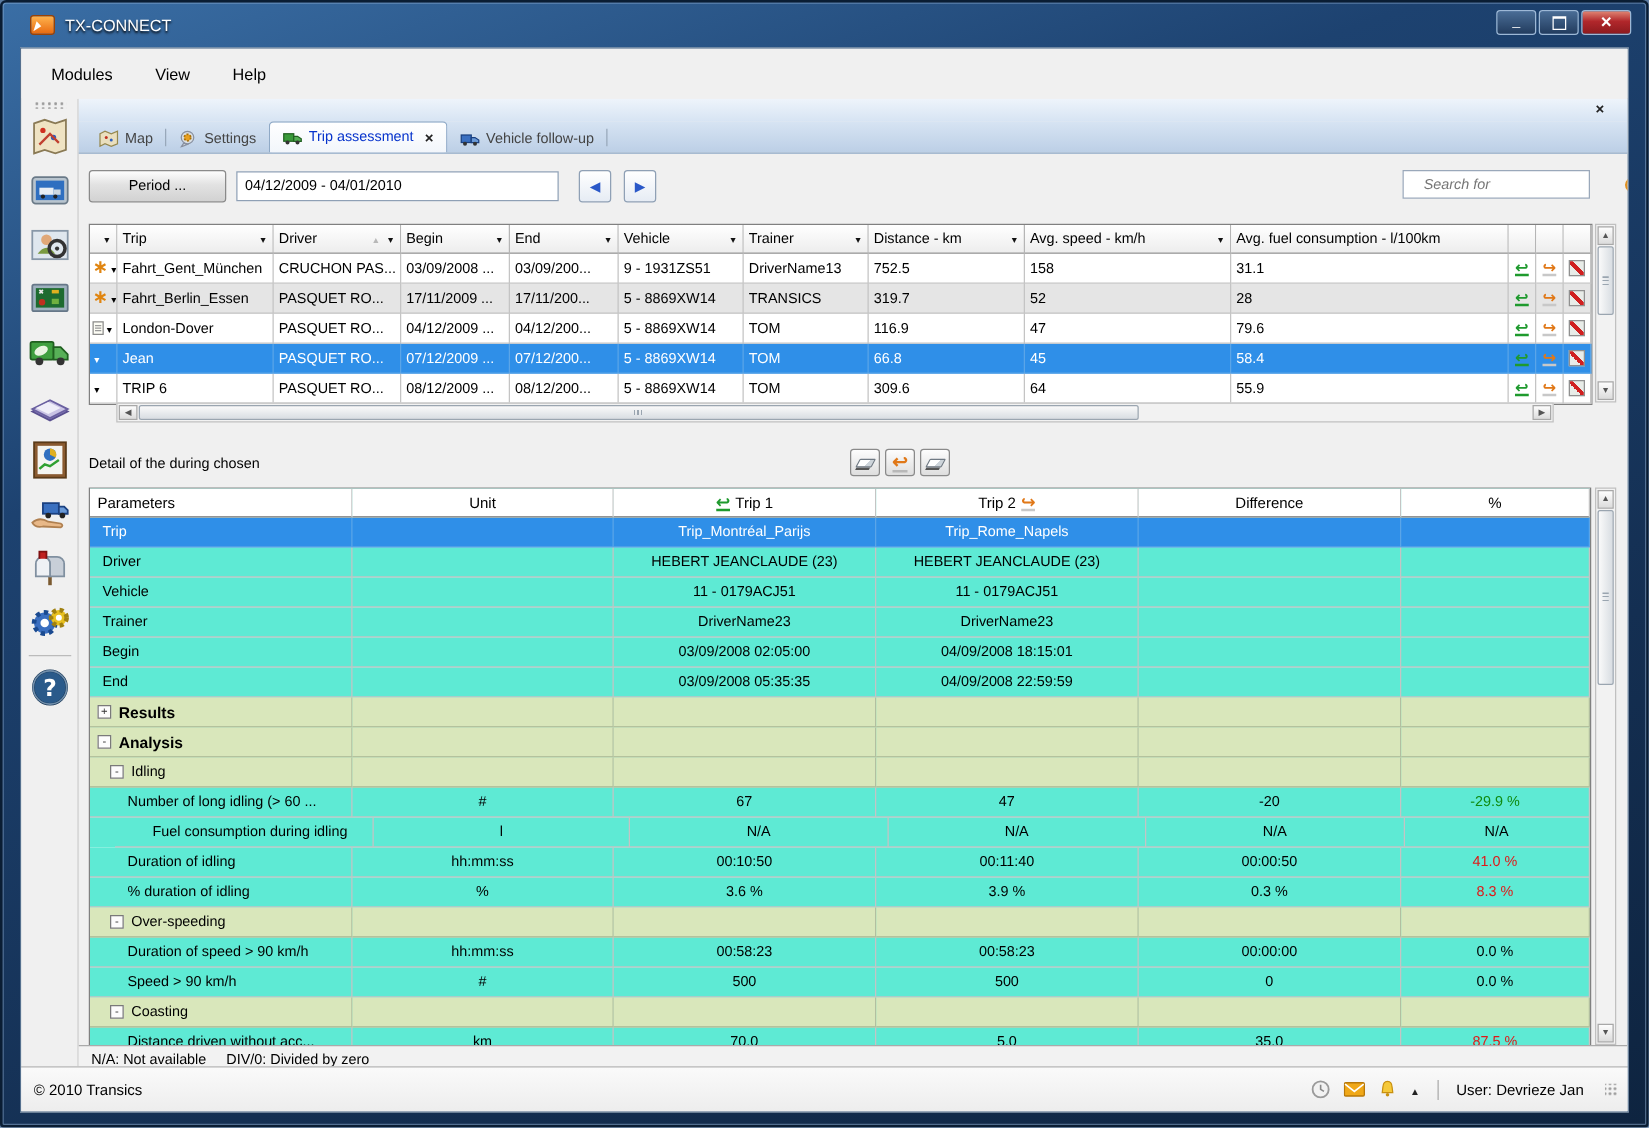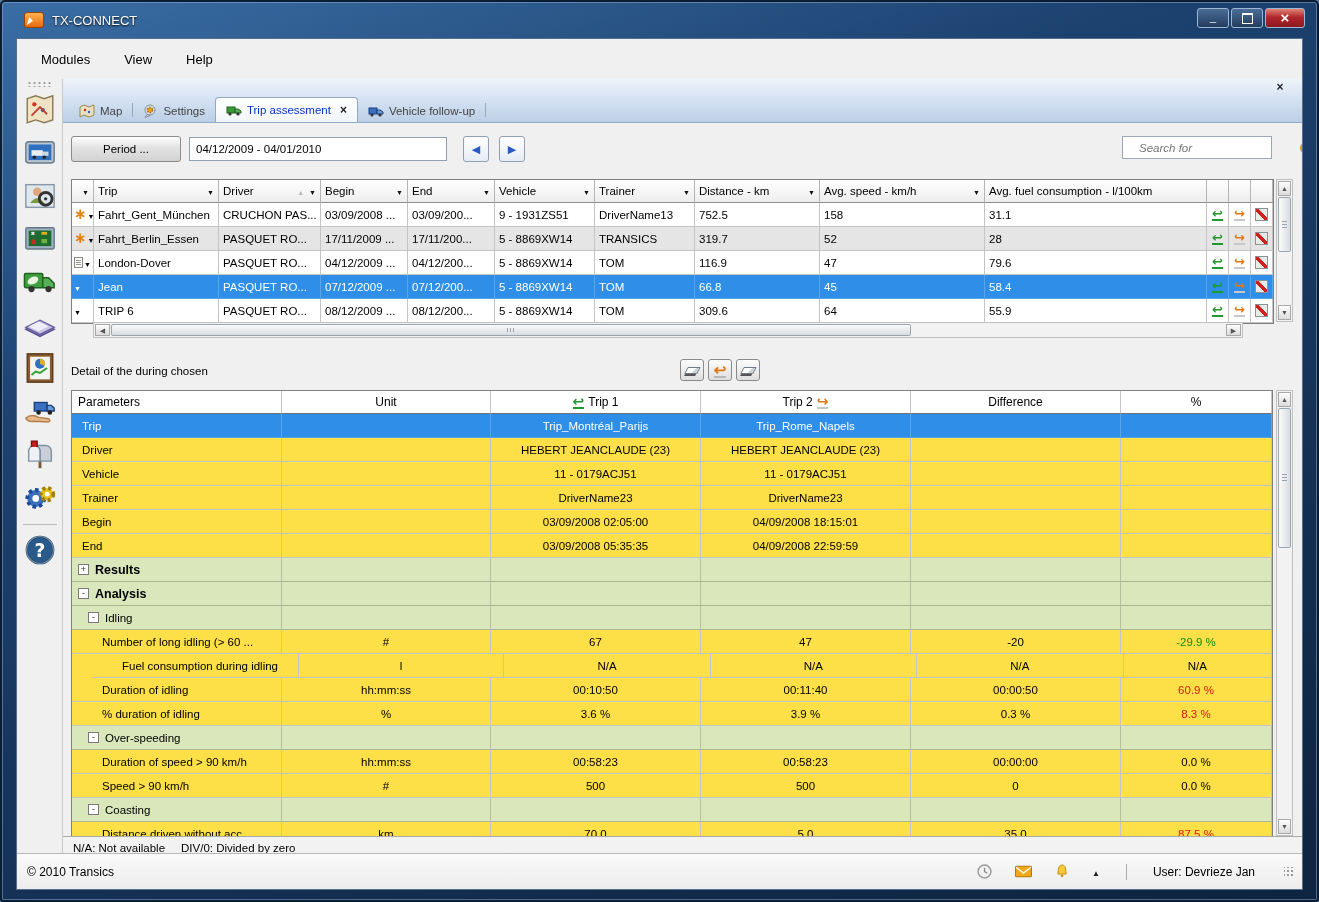--- a/index.html
+++ b/index.html
@@ -113,21 +113,21 @@
 
   
   .detail-band { position:absolute; left:0; right:0; top:272px; height:39px; }
   .detail-title { position:absolute; left:8px; top:14px; font-size:11.5px; }
   .dbtns { position:absolute; left:617px; top:8px; display:flex; gap:4px; }
   .dbtn { width:24px; height:22px; background:linear-gradient(#fdfdfd,#dedede); border:1px solid #8a8a8a; border-radius:3px; display:flex; align-items:center; justify-content:center; cursor:pointer; }
   .eraser { width:13px; height:7px; background:linear-gradient(120deg,#ffffff 60%,#cdd4da 60%); border:1px solid #707a84; transform:skewX(-28deg); border-radius:1px; box-shadow:0 3px 0 -1px #555; }
   .swap-arrow::before { content:"↩"; color:#e07818; font-weight:bold; font-size:15px; line-height:12px; border-bottom:2px solid #b8b8b8; display:inline-block; }
 
   .detail-table { position:absolute; left:8px; top:311px; width:1202px; border:1px solid #808080; background:#fff; }
-  .drow { display:flex; height:24px; background:#fde047; }
+  .drow { display:flex; height:24px; background:#5eead4; }
   .drow.dhead { height:23px; }
   .dcell { border-right:1px solid #c4c4c4; border-bottom:1px solid #c4c4c4; display:flex; align-items:center; overflow:hidden; white-space:nowrap; padding:0 6px; font-size:11.5px; }
   .dhcell { background:#fff; border-bottom:1px solid #707070; font-size:12px; }
   .dhcell.center { justify-content:center; gap:4px; }
   .arr-green.hdr::before, .arr-orange.hdr::before { font-size:14px; }
   .drow.selected { background:#2f8fe8; color:#fff; }
   .drow.selected .dcell { border-color:#5aa5e8; }
   .dcell.center { justify-content:center; }
   .plabel { padding-left:10px; }
   .plabel.indent { padding-left:30px; }
@@ -138,21 +138,21 @@
   .gtext.b { font-weight:bold; font-size:12.5px; }
   .expand { width:11px; height:11px; border:1px solid #7a7a7a; background:#fcfcfc; font-size:9px; line-height:9px; text-align:center; color:#333; cursor:pointer; flex:none; }
   .dbody { height:423px; overflow:hidden; }
   .pct-red { color:#e01818; }
   .pct-green { color:#108a10; }
 
   .legendbar { position:absolute; left:0; right:0; top:757px; height:22px; background:#f2f2f2; border-top:1px solid #aaa; display:flex; align-items:center; gap:16px; padding-left:10px; font-size:11.5px; }
 
   
   .statusbar { height:36px; background:linear-gradient(#fafafa,#ededed); border-top:1px solid #b8b8b8; display:flex; align-items:center; padding:0 8px 0 10px; font-size:12px; position:relative; }
-  .sb-right { position:absolute; right:8px; display:flex; align-items:center; gap:23px; }
+  .sb-right { position:absolute; right:8px; display:flex; align-items:center; gap:11px; }
   .sb-ic { display:flex; cursor:pointer; }
   .sb-up::before { content:"▲"; font-size:8px; color:#222; }
   .sb-sep { width:1px; height:16px; background:#aaa; margin:0 3px; }
   .sb-grip { width:10px; height:10px; margin-left:6px;
     background-image:radial-gradient(circle,#999 1px,transparent 1.2px); background-size:4px 4px; background-position:bottom right; }
 </style>
 </head>
 <body>
 
 <div class="window">
@@ -651,21 +651,21 @@
                 <div class="dcell center" style="width: 210px;">N/A</div>
                 <div class="dcell center" style="width: 210px;">N/A</div>
                 <div class="dcell center" style="width: 151px;">N/A</div>
               </div>
               <div class="drow data">
                 <div class="dcell plabel indent" style="width: 210px;">Duration of idling</div>
                 <div class="dcell center" style="width: 209px;">hh:mm:ss</div>
                 <div class="dcell center" style="width: 210px;">00:10:50</div>
                 <div class="dcell center" style="width: 210px;">00:11:40</div>
                 <div class="dcell center" style="width: 210px;">00:00:50</div>
-                <div class="dcell center pct-red" style="width: 151px;">60.9 %</div>
+                <div class="dcell center pct-red" style="width: 151px;">41.0 %</div>
               </div>
               <div class="drow data">
                 <div class="dcell plabel indent" style="width: 210px;">% duration of idling</div>
                 <div class="dcell center" style="width: 209px;">%</div>
                 <div class="dcell center" style="width: 210px;">3.6 %</div>
                 <div class="dcell center" style="width: 210px;">3.9 %</div>
                 <div class="dcell center" style="width: 210px;">0.3 %</div>
                 <div class="dcell center pct-red" style="width: 151px;">8.3 %</div>
               </div>
               <div class="drow group">

